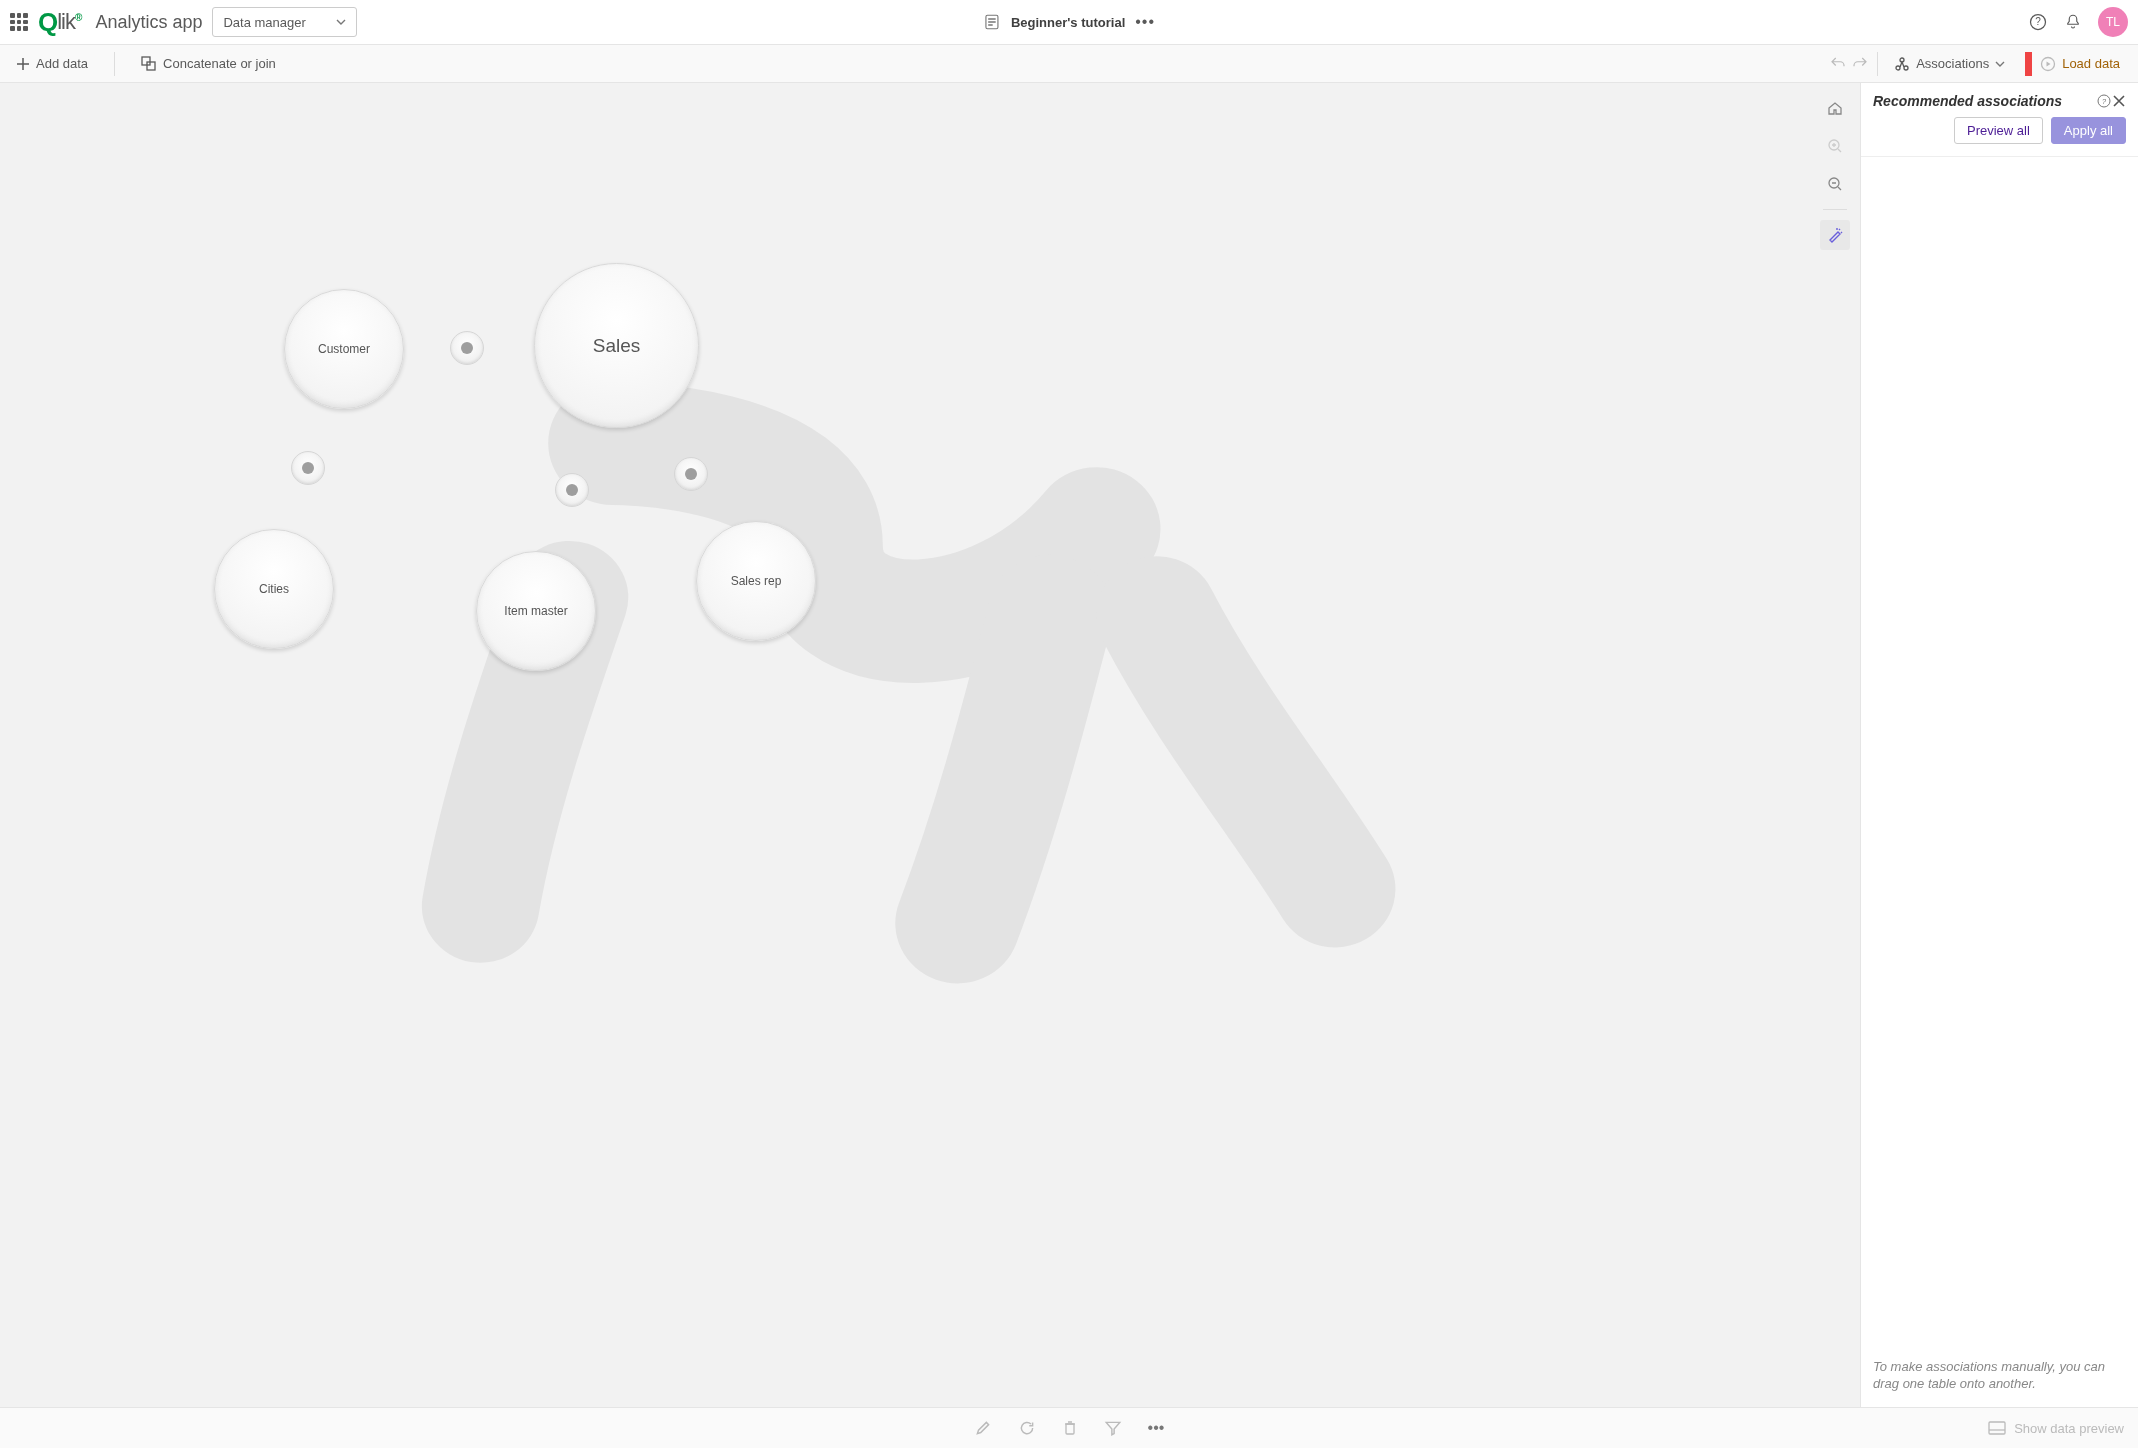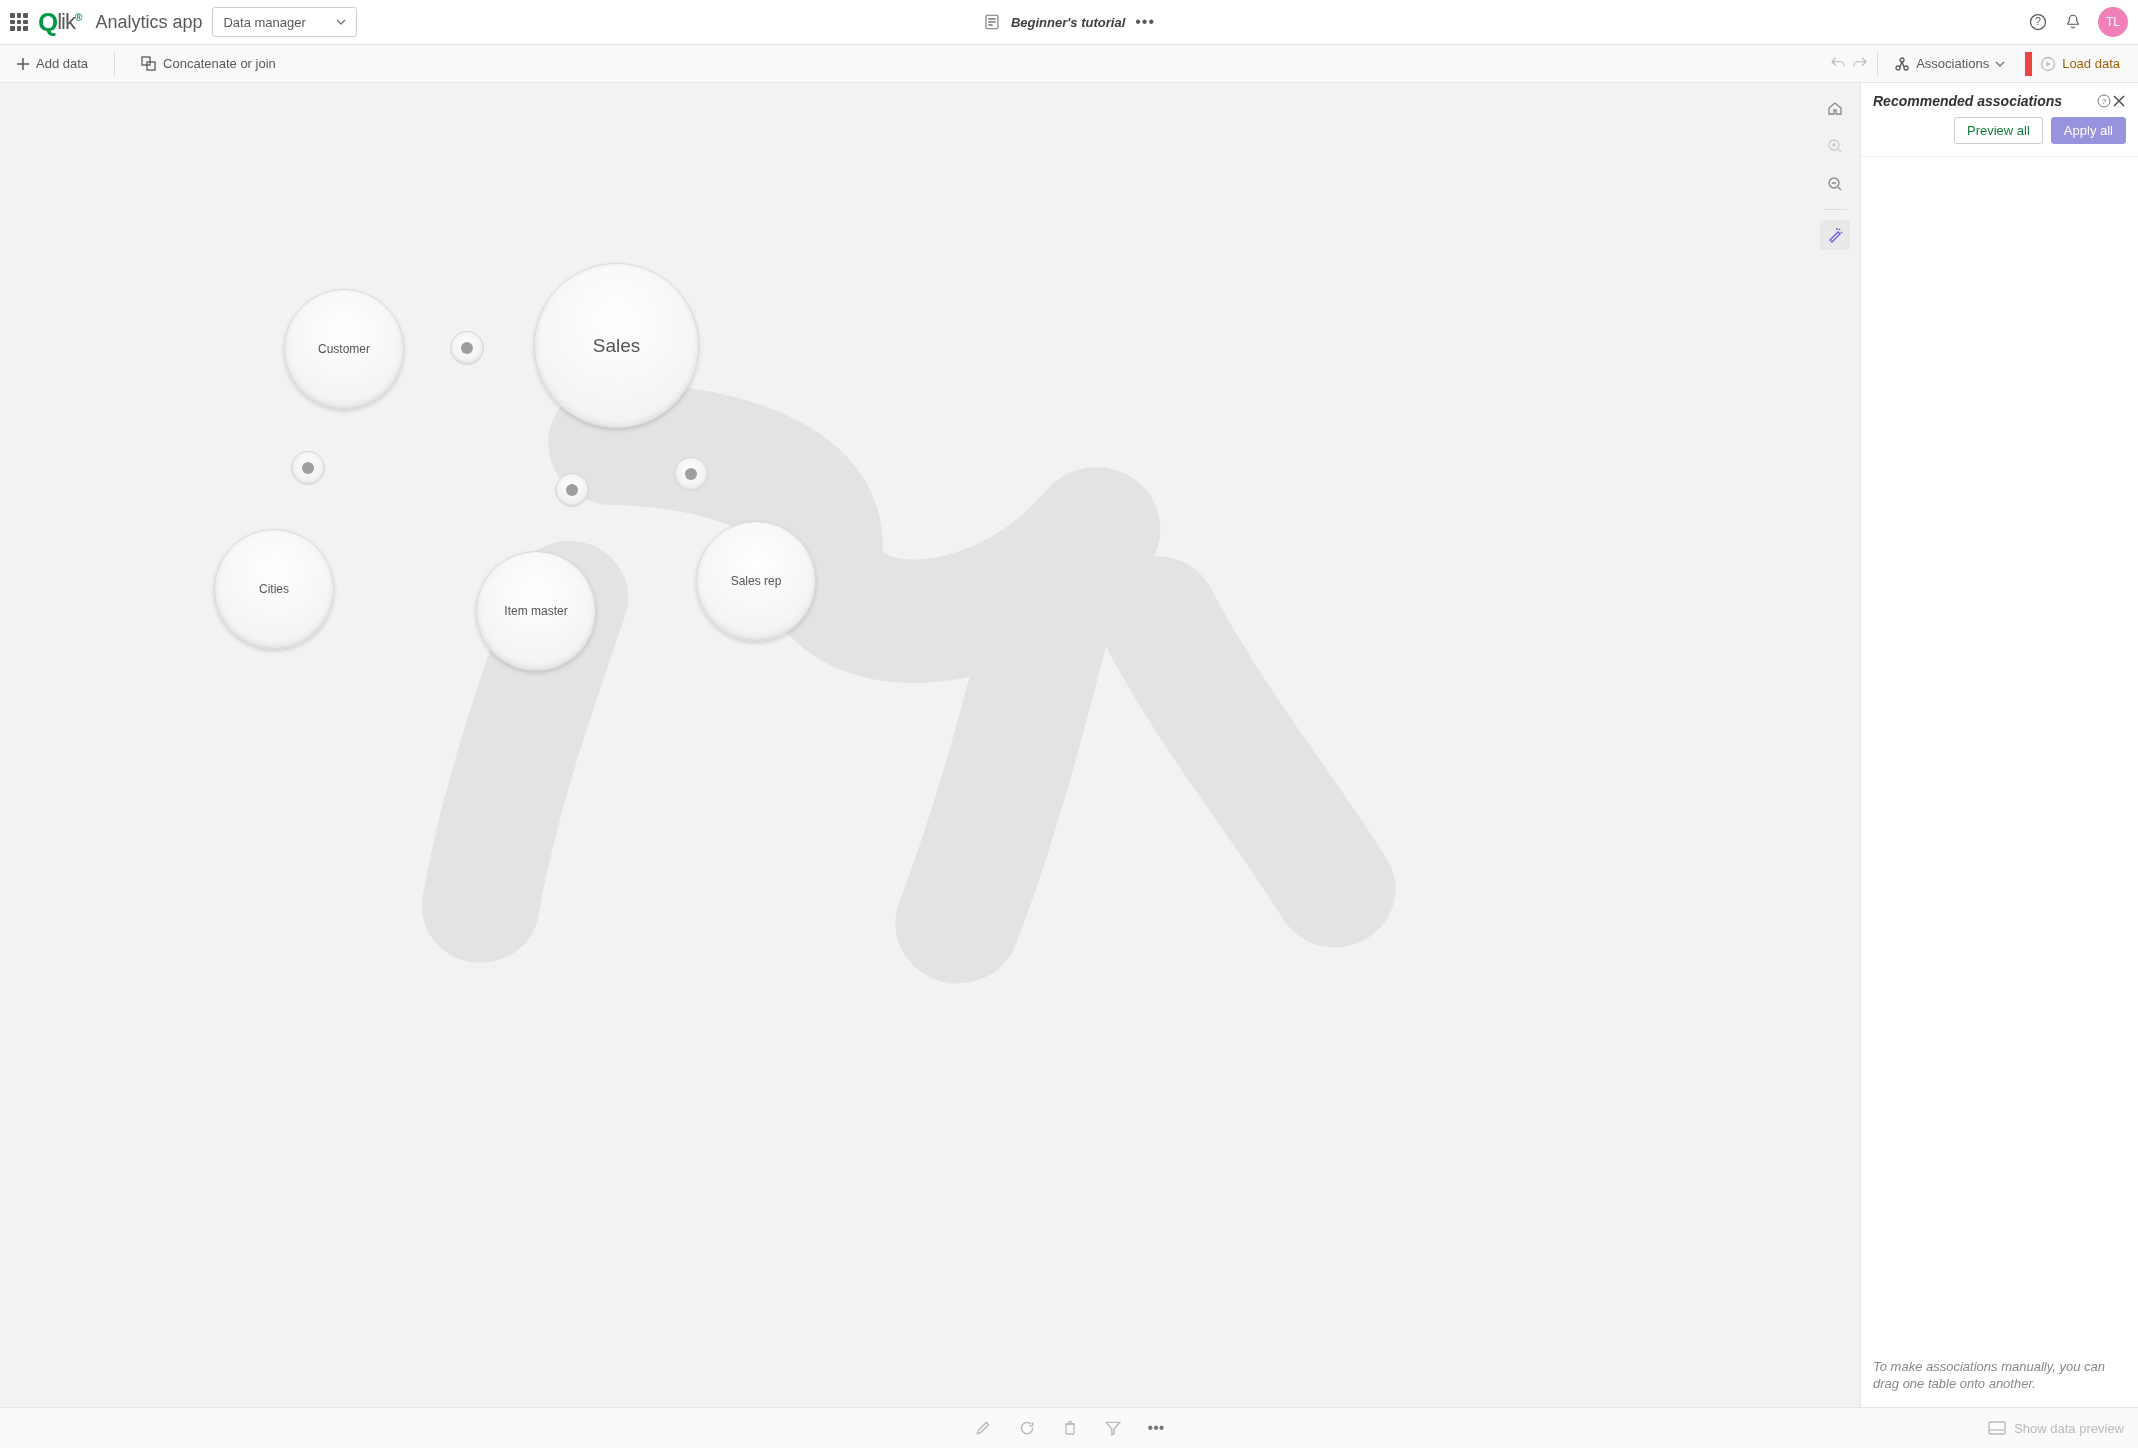--- a/index.html
+++ b/index.html
@@ -48,21 +48,21 @@
 .ct-btn.active{ background:#e8e8e8; color:#6a5fdb;}
 .ct-divider{ width:24px; height:1px; background:#ddd; margin:2px 0;}
 
 
 .panel { width:278px; border-left:1px solid #e5e5e5; background:#fff; display:flex; flex-direction:column; font-size:13px; color:#595959;}
 .panel-head { padding:10px 12px 8px; display:flex; align-items:center; font-style:italic;}
 .panel-head h3{ font-size:14px; font-weight:700; color:#333; flex:1;}
 .panel-stats { padding:0 12px 10px; line-height:1.7;}
 .panel-stats .bold { font-weight:700; color:#333;}
 .panel-buttons { padding:0 12px 12px; display:flex; justify-content:flex-end; gap:8px; border-bottom:1px solid #eee;}
-.pb { border:1px solid #ccc; background:#fff; padding:5px 12px; border-radius:3px; font-size:13px; cursor:pointer; color:#15803d;}
+.pb { border:1px solid #ccc; background:#fff; padding:5px 12px; border-radius:3px; font-size:13px; cursor:pointer; color:#4c1d95;}
 .pb.primary { background:#8d88da; border-color:#8d88da; color:#fff; opacity:0.9;}
 .panel-fill { flex:1; }
 .panel-hint { padding:10px 12px 14px; font-style:italic; color:#888; font-size:13px; line-height:1.35;}
 
 
 .bottombar { position:absolute; bottom:0; left:0; right:0; height:41px; border-top:1px solid #e5e5e5; background:#fafafa; display:flex; align-items:center; justify-content:center; gap:26px; color:#bbb;}
 .bottombar .bicon{ cursor:default; }
 .bottombar .show-preview{ position:absolute; right:14px; display:flex; align-items:center; gap:8px; color:#bbb; font-size:13px;margin-left:22px;}
 
 svg { display:block; }
@@ -97,21 +97,21 @@
 
   <div class="center-crumb">
     <span class="sheet-icon">
       <svg viewBox="0 0 24 24">
           <rect x="4" y="3" width="16" height="18" rx="2" fill="none" stroke="#777" stroke-width="1.5"></rect>
           <rect x="7" y="7" width="10" height="2" fill="#777"></rect>
           <rect x="7" y="11" width="10" height="2" fill="#777"></rect>
           <rect x="7" y="15" width="6" height="2" fill="#777"></rect>
         </svg>
     </span>
-    <span style="font-weight:600; color:#404040;font-style:italic;">Beginner's tutorial</span>
+    <span style="font-weight:600; color:#404040;">Beginner's tutorial</span>
     <span class="dots">•••</span>
   </div>
 
   <div class="topbar-right">
     <span class="icon-btn">
       <svg width="20" height="20" viewBox="0 0 24 24">
           <circle cx="12" cy="12" r="9" fill="none" stroke="#595959" stroke-width="1.5"></circle>
           <text x="12" y="16" text-anchor="middle" font-size="12" fill="#595959">?</text>
         </svg>
     </span>

